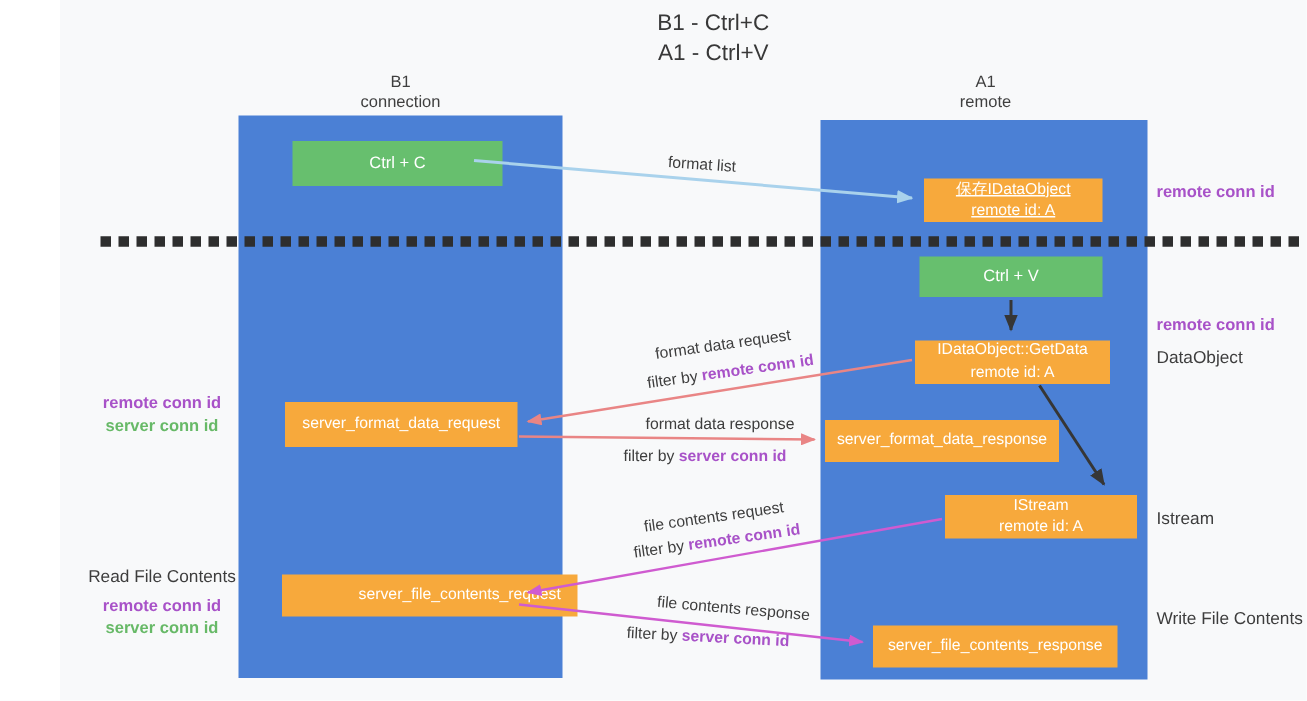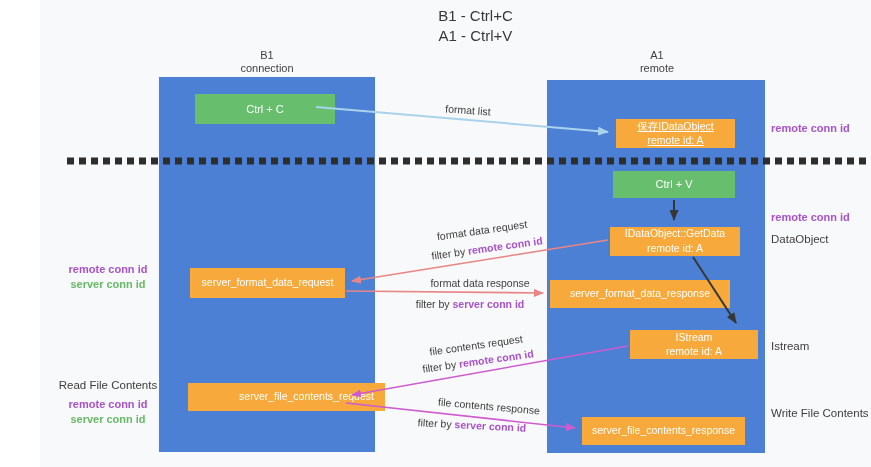--- a/index.html
+++ b/index.html
@@ -21,21 +21,21 @@
 
   .node { position:absolute; display:flex; flex-direction:column; align-items:center;
           justify-content:center; color:#ffffff; text-align:center; line-height:1.3; }
   .node.green  { background:var(--node-green); }
   .node.orange { background:var(--node-orange); }
   [data-name="node-ctrl-c"]              { left:155px; top:94px;  width:140px; height:30px; font-size:11px; }
   [data-name="node-save-idataobject"]    { left:576px; top:119px; width:119px; height:29px; font-size:10.5px;text-decoration:underline; }
   [data-name="node-ctrl-v"]              { left:573px; top:171px; width:122px; height:27px; font-size:11px; }
   [data-name="node-idataobject-getdata"] { left:570px; top:227px; width:130px; height:29px; font-size:10.5px;justify-content:space-between; }
   [data-name="node-server-format-data-request"]   { left:150px; top:268px; width:155px; height:30px; font-size:10.5px; }
-  [data-name="node-server-format-data-response"]  { left:510px; top:280px; width:180px; height:28px; font-size:10.5px; }
+  [data-name="node-server-format-data-response"]  { left:510px; top:280px; width:156px; height:28px; font-size:10.5px; }
   [data-name="node-istream"]             { left:590px; top:330px; width:128px; height:29px; font-size:10.5px; }
   [data-name="node-server-file-contents-request"] { left:148px; top:383px; width:157px; height:28px; font-size:10.5px;padding-left:40px; }
   [data-name="node-server-file-contents-response"]{ left:542px; top:417px; width:163px; height:28px; font-size:10.5px;text-align:right; }
 
   .elabel { position:absolute; white-space:nowrap; font-size:10.5px; color:#3d3d3d;
             transform:translate(-50%,-50%) rotate(var(--r,0deg)); }
   [data-name="edge-label-format-list"]            { left:428px; top:110px; --r:4deg; }
   [data-name="edge-label-format-data-request"]    { left:442px; top:230px; --r:-8deg; }
   [data-name="edge-filter-format-data-request"]   { left:447px; top:248px; --r:-8deg; }
   [data-name="edge-label-format-data-response"]   { left:440px; top:283px; --r:0deg; }

